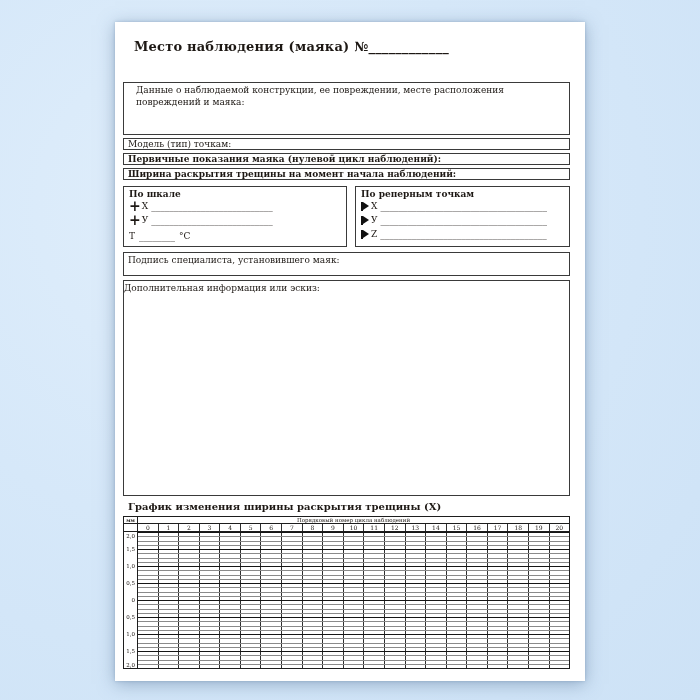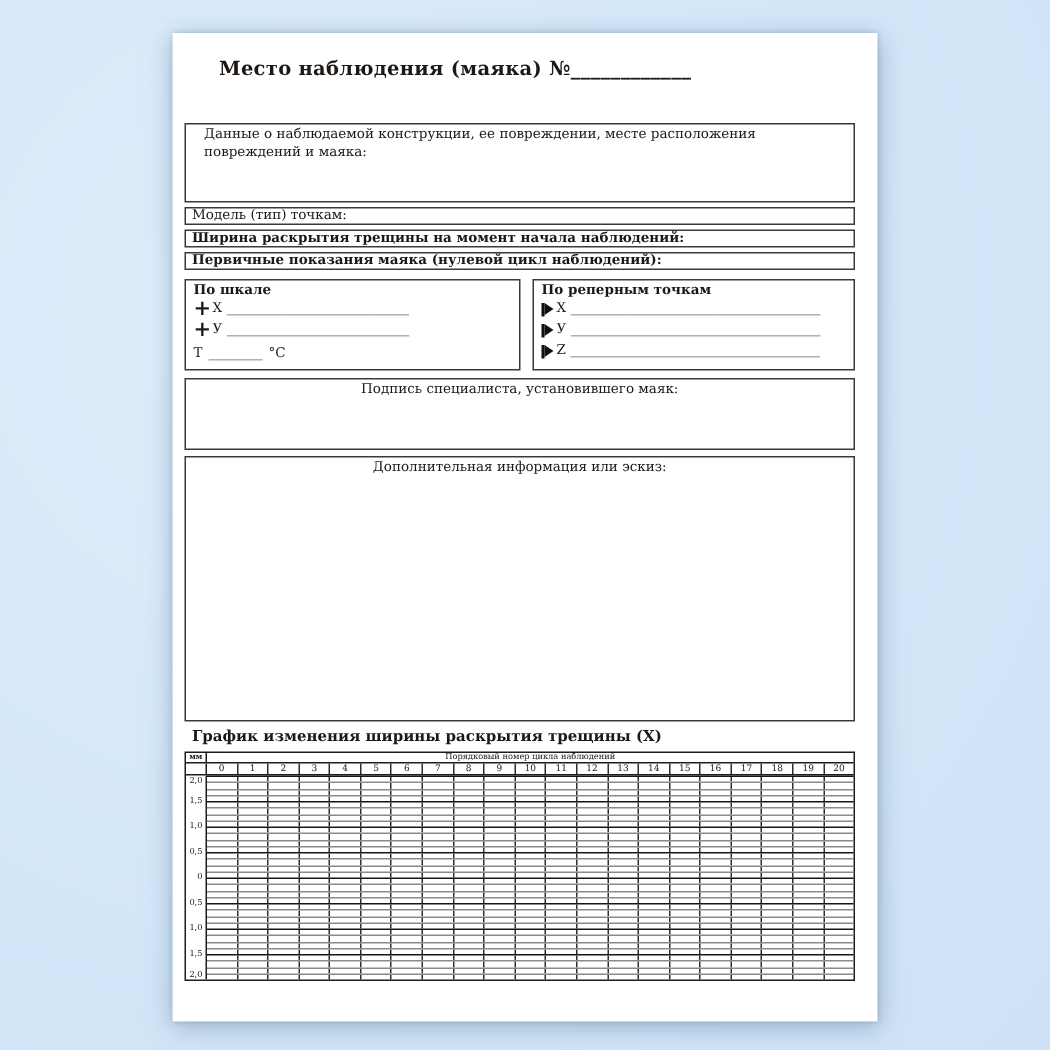--- a/index.html
+++ b/index.html
@@ -9,21 +9,21 @@
     background: radial-gradient(circle at 28% 30%, #e0eefb 0%, #d6e8f9 45%, #cde2f6 100%);
     color:#1d1814;
     position:relative;
   }
   .page {
     position:absolute; left:115px; top:22px; width:470px; height:659px;
     background:#ffffff;
     box-shadow:0 3px 16px rgba(90,120,155,.50), 0 0 3px rgba(110,140,170,.45);
   }
   .content { padding:0 15px 0 8px; }
-  .doc-title { margin:17px 0 0 23px; font-size:13px; font-weight:bold; letter-spacing:.2px; white-space:nowrap; }
+  .doc-title { margin:17px 0 0 11px; font-size:13px; font-weight:bold; letter-spacing:.2px; white-space:nowrap; }
   .fbox { border:1px solid #3a3a3a; background:#fff; font-size:9px; overflow:hidden; }
   .big-box { margin-top:28px; height:53px; padding:2px 12px; line-height:1.3; }
   .small-box { height:12px; line-height:11px; padding:0 4px; white-space:nowrap; }
   .mt7{margin-top:7px} .mt3{margin-top:3px}
   .bold { font-weight:bold; }
   .two-col { display:flex; gap:8px; margin-top:6px;justify-content:space-between; }
   .col-box { height:61px; font-size:9px; }
   .col-left { width:224px; }
   .col-right { flex:1; }
   .col-box .box-head { padding:2px 5px 0 5px; font-weight:bold; white-space:nowrap; }
@@ -31,22 +31,22 @@
   .icon-row .lbl { margin-right:3px; }
   .line-txt { letter-spacing:0; color:#1d1814; }
   .plus-icon { font-weight:bold; font-size:14px; line-height:10px; margin-right:1px; }
   .caliper-icon { position:relative; display:inline-block; width:9px; height:9px; margin-right:1px; }
   .caliper-icon::before { content:""; position:absolute; left:0; top:0; width:1.6px; height:9px; background:#111; }
   .caliper-icon::after  { content:""; position:absolute; left:2px; top:0.5px; width:0; height:0;
                           border-top:4px solid transparent; border-bottom:4px solid transparent; border-left:6px solid #111; }
   .temp-row { display:flex; align-items:center; height:15px; padding-left:5px; margin-top:1px; }
   .temp-row .t { margin-right:4px; }
   .temp-row .u { margin-left:4px; }
-  .sig-box { margin-top:5px; height:48px; padding:2px 4px;text-align:center; }
-  .info-box { margin-top:4px; height:177px; padding:2px 13px;text-align:center; }
+  .sig-box { margin-top:5px; height:24px; padding:2px 4px; }
+  .info-box { margin-top:4px; height:216px; padding:2px 0; }
   .chart-heading { margin-top:5px; margin-left:5px; font-size:10px; font-weight:bold; }
 
   
   .chart { margin-top:4px; border:1px solid #1d1d1d; width:447px; background:#fff; }
   .span-row { display:flex; height:7px; border-bottom:1px solid #1d1d1d; }
   .axis-gap { width:14px; border-right:1px solid #1d1d1d; flex:none; font-size:5px; font-weight:bold;
               text-align:center; line-height:7px; overflow:hidden; }
   .span-title { flex:1; text-align:center; font-size:5.5px; line-height:7px; overflow:hidden; }
   .num-row { display:flex; height:8px; border-bottom:1px solid #1d1d1d; }
   .num { flex:1; text-align:center; font-size:6px; line-height:8px; border-right:1px solid #2f2f2f; overflow:hidden; }
@@ -70,24 +70,24 @@
     <div class="doc-title">Место наблюдения (маяка) №____________</div>
 
     <div class="fbox big-box">
       <span>Данные о наблюдаемой конструкции, ее повреждении, месте расположения повреждений и маяка:</span>
     </div>
 
     <div class="fbox small-box mt3">
       <span>Модель (тип) точкам:</span>
     </div>
     <div class="fbox small-box mt3 bold">
-      <span>Ширина раскрытия трещины на момент начала наблюдений:</span>
+      <span>Первичные показания маяка (нулевой цикл наблюдений):</span>
     </div>
     <div class="fbox small-box mt3 bold">
-      <span>Первичные показания маяка (нулевой цикл наблюдений):</span>
+      <span>Ширина раскрытия трещины на момент начала наблюдений:</span>
     </div>
 
     <div class="two-col">
       <div class="fbox col-box col-left">
         <div class="box-head">По шкале</div>
         <div class="icon-row">
           <span class="plus-icon">+</span>
           <span class="lbl">X</span>
           <span class="line-txt">___________________________</span>
         </div>

